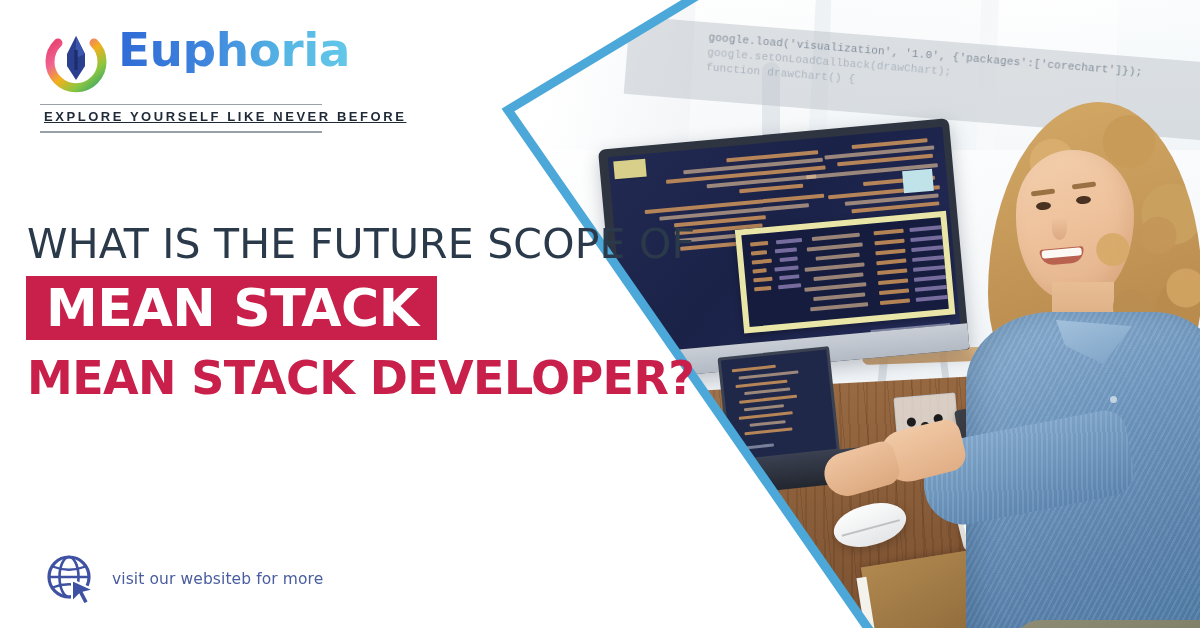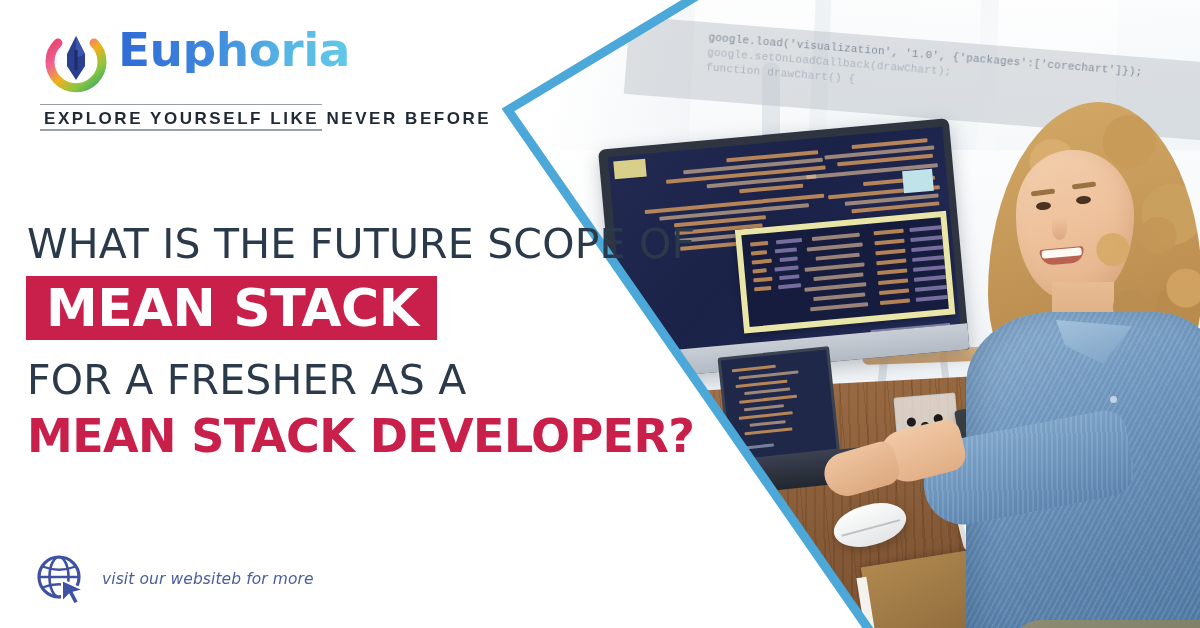--- a/index.html
+++ b/index.html
@@ -418,24 +418,25 @@
   .genx-row { display:flex; align-items:center; margin-top:-2px; margin-left:52px; }
   .genx-text {
     font-size:29px; font-weight:700; letter-spacing:-.4px;
     color:#4d62b5; font-family:"DejaVu Sans", sans-serif;
   }
   .genx-x { color:#d6386e; font-weight:800; margin-left:-1px; }
   .genx-swoosh { width:24px; height:26px; margin-left:-7px; }
   .tagline-wrap { margin-top:4px; }
   .tag-rule { height:1.4px; background:#9aa0a8; width:282px; }
   .tagline {
-    font-size:17px; font-weight:700; letter-spacing:2.55px;
-    color:#1f2a36; padding:4px 0 0 4px;
+    font-size:13px; font-weight:700; letter-spacing:2.55px;
+    color:#1f2a36; padding:4px 0 7px 4px;
     font-family:"Liberation Sans", sans-serif;
     white-space:nowrap;
+    text-decoration:underline;
   }
 
   
   .headline { position:absolute; left:27px; top:218px; width:660px; }
   .hl-line {
     font-size:41px; line-height:52px;
     font-weight:400; letter-spacing:.2px;
     color:#2b3a4a;
     font-family:"DejaVu Sans", sans-serif;
     white-space:nowrap;
@@ -460,21 +461,21 @@
     font-size:46px;
     line-height:56px;
     letter-spacing:-.6px;
     margin-top:2px;
     font-family:"DejaVu Sans", sans-serif;
     white-space:nowrap;
   }
   .hl-line2 { margin-top:6px; }
 
   
-  .footer { position:absolute; left:34px; top:552px; display:flex; align-items:center;font-style:italic; }
+  .footer { position:absolute; left:44px; top:552px; display:flex; align-items:center; }
   .globe-icon { width:54px; height:54px; flex:0 0 54px; }
   .footer-text { margin-left:14px; }
   .visit-line {
     font-size:15.5px; color:#4a5d9e; letter-spacing:.1px;
     font-family:"DejaVu Sans", sans-serif; line-height:20px;
   }
   .url-line {
     font-size:18px; font-weight:700; color:#3a4c91; letter-spacing:-.1px;
     font-family:"DejaVu Sans", sans-serif; line-height:23px;
   }
@@ -728,21 +729,20 @@
     <div class="tagline-wrap">
       <div class="tag-rule"></div>
       <div class="tagline">EXPLORE YOURSELF LIKE NEVER BEFORE</div>
       <div class="tag-rule"></div>
     </div>
   </div>
 
   <div class="headline">
     <div class="hl-line thin">WHAT IS THE FUTURE SCOPE OF</div>
     <div class="hl-band">MEAN STACK</div>
-    <div class="hl-line thin hl-line2">FOR A FRESHER AS A</div>
     <div class="hl-red">MEAN STACK DEVELOPER?</div>
   </div>
 
   <div class="footer">
     <svg class="globe-icon" viewBox="0 0 54 54">
       <circle cx="25" cy="25" r="20" fill="none" stroke="#3f51a3" stroke-width="3.2"></circle>
       <ellipse cx="25" cy="25" rx="9.5" ry="20" fill="none" stroke="#3f51a3" stroke-width="2.6"></ellipse>
       <line x1="5" y1="25" x2="45" y2="25" stroke="#3f51a3" stroke-width="2.6"></line>
       <path d="M 8.5 14.5 Q 25 21 41.5 14.5" fill="none" stroke="#3f51a3" stroke-width="2.4"></path>
       <path d="M 8.5 35.5 Q 25 29 41.5 35.5" fill="none" stroke="#3f51a3" stroke-width="2.4"></path>

